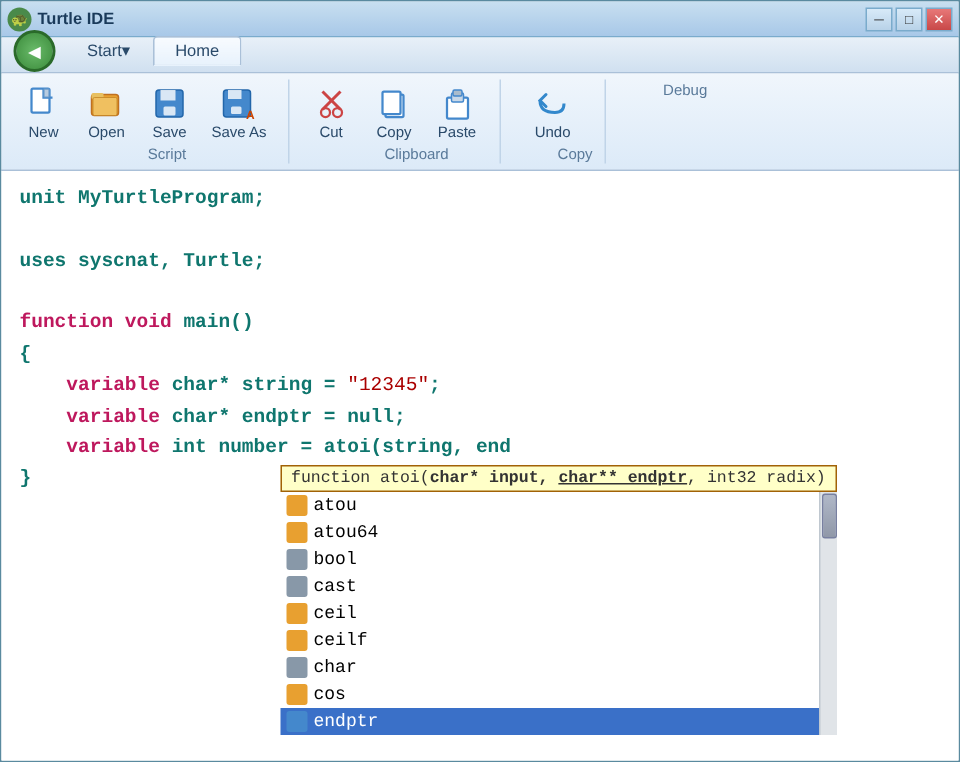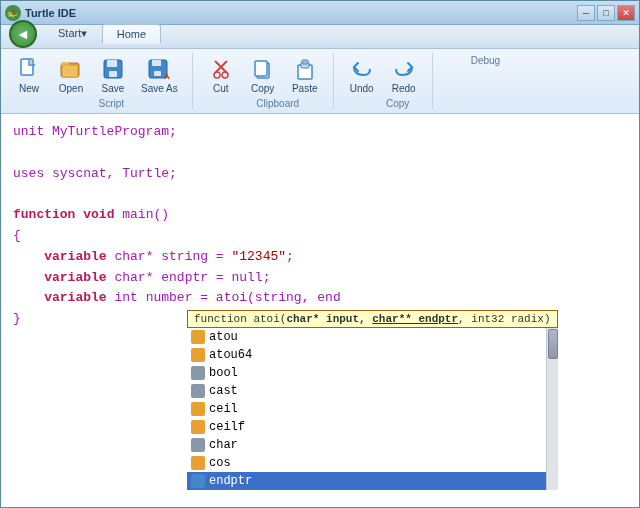--- a/index.html
+++ b/index.html
@@ -223,21 +223,21 @@
       background: white;
       overflow: hidden;
     }
 
     .code-line {
       white-space: pre;
     }
 
     .code-keyword { color: #be185d; font-weight: bold; }
     .code-string { color: #aa0000; }
-    .code-normal { color: #a21caf; }
+    .code-normal { color: #0f766e; font-weight: bold; }
 
     
     .autocomplete-wrapper {
       position: absolute;
       left: 186px;
       top: 196px;
     }
 
     .autocomplete-hint {
       background: #ffffc8;
@@ -423,29 +423,20 @@
     <div class="ribbon-group">
       <div class="ribbon-group-btns">
         <div class="ribbon-btn">
           <div class="ribbon-btn-icon icon-undo">
             <svg width="24" height="24" viewBox="0 0 24 24">
                 <path d="M8 6 L4 10 L8 14" fill="none" stroke="#3388cc" stroke-width="2" stroke-linecap="round"></path>
                 <path d="M4 10 Q4 18 14 18 Q20 18 20 12" fill="none" stroke="#3388cc" stroke-width="2"></path>
               </svg>
           </div>
           <span class="ribbon-btn-label">Undo</span>
-        </div>
-        <div class="ribbon-btn">
-          <div class="ribbon-btn-icon icon-redo">
-            <svg width="24" height="24" viewBox="0 0 24 24">
-                <path d="M16 6 L20 10 L16 14" fill="none" stroke="#3388cc" stroke-width="2" stroke-linecap="round"></path>
-                <path d="M20 10 Q20 18 10 18 Q4 18 4 12" fill="none" stroke="#3388cc" stroke-width="2"></path>
-              </svg>
-          </div>
-          <span class="ribbon-btn-label">Redo</span>
         </div>
       </div>
       <div class="ribbon-group-label">Copy</div>
     </div>
 
     <div class="ribbon-group">
       <div class="ribbon-group-label">Debug</div>
     </div>
 
   </div>

